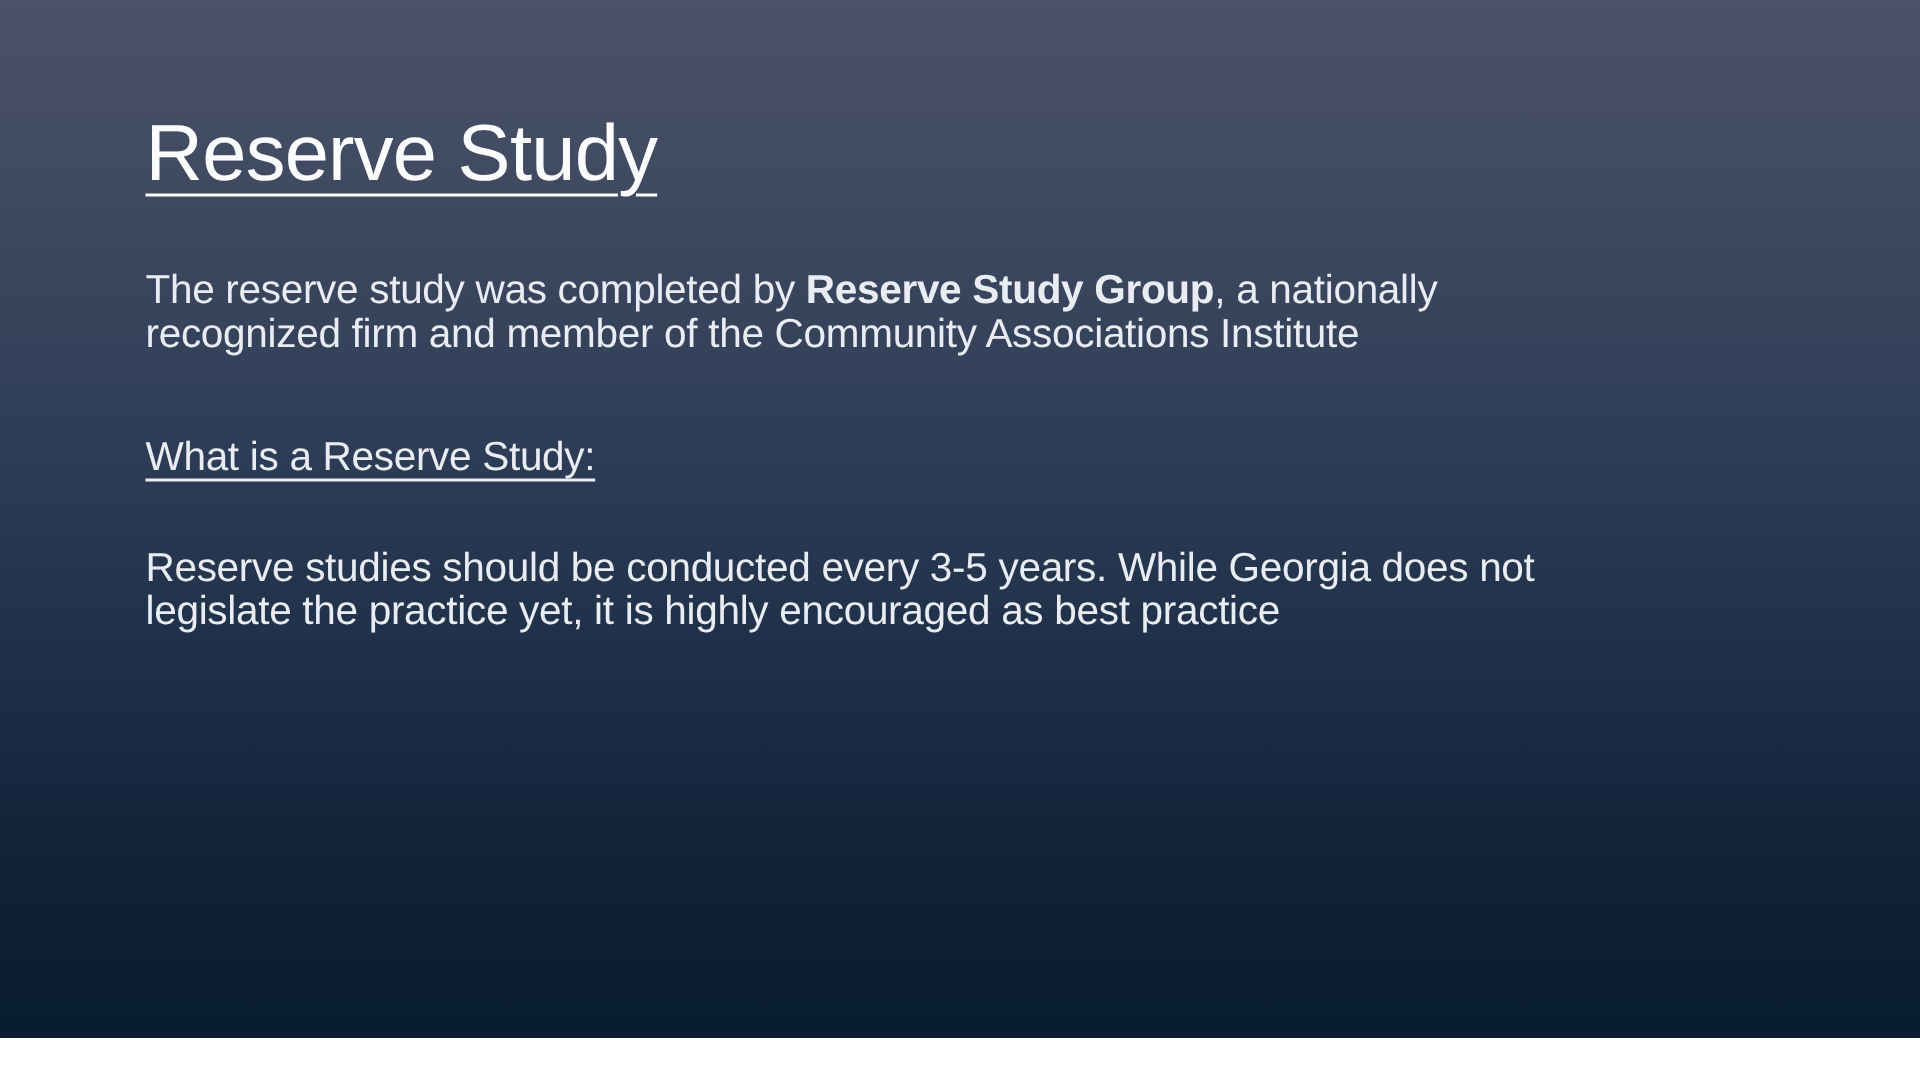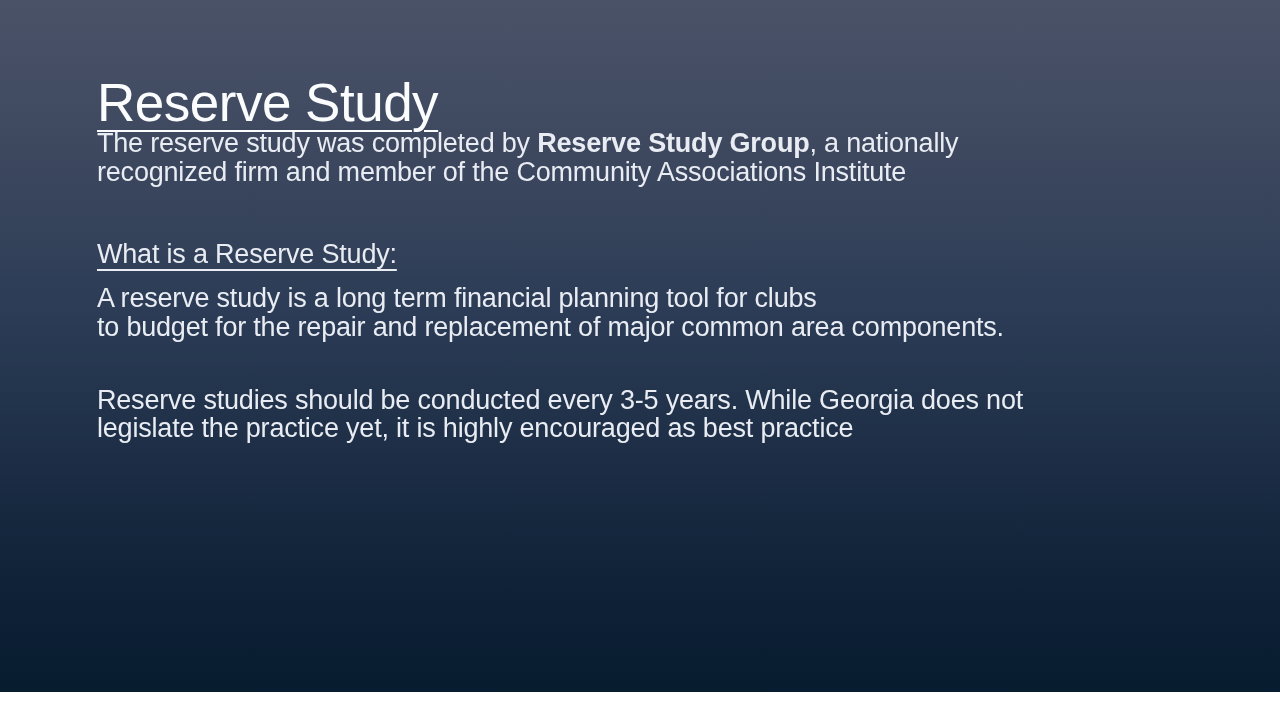--- a/index.html
+++ b/index.html
@@ -41,21 +41,21 @@
   .body-text {
     margin: 0;
     font-size: 27px;
     font-weight: 400;
     line-height: 1.07;
     letter-spacing: -0.2px;
     white-space: pre-line;
     color: #e9edf3;
   }
   .p1 { margin-top: 62px; }
-  .p2 { }
+  .p2 { margin-top: 50px; }
   .subheading {
     margin: 0;
     margin-top: 52px;
     font-size: 27px;
     font-weight: 400;
     text-decoration: underline;
     text-decoration-thickness: 2px;
     text-underline-offset: 6px;
     letter-spacing: -0.2px;
     color: #e9edf3;
@@ -71,20 +71,18 @@
   <div class="content">
 
     <h1 class="slide-title"><span class="underlined">Reserve Study</span></h1>
 
 
     <p class="body-text p2"><span>The reserve study was completed by </span><span class="bold-inline">Reserve Study Group</span><span>, a nationally
 recognized firm and member of the Community Associations Institute</span></p>
 
     <p class="subheading">What is a Reserve Study:</p>
 
-    <p class="body-text p3">A reserve study is a long term financial planning tool for clubs
-to budget for the repair and replacement of major common area components.</p>
 
     <p class="body-text p4">Reserve studies should be conducted every 3-5 years.  While Georgia does not
 legislate the practice yet, it is highly encouraged as best practice</p>
 
   </div>
 </div>
 
 </body></html>

